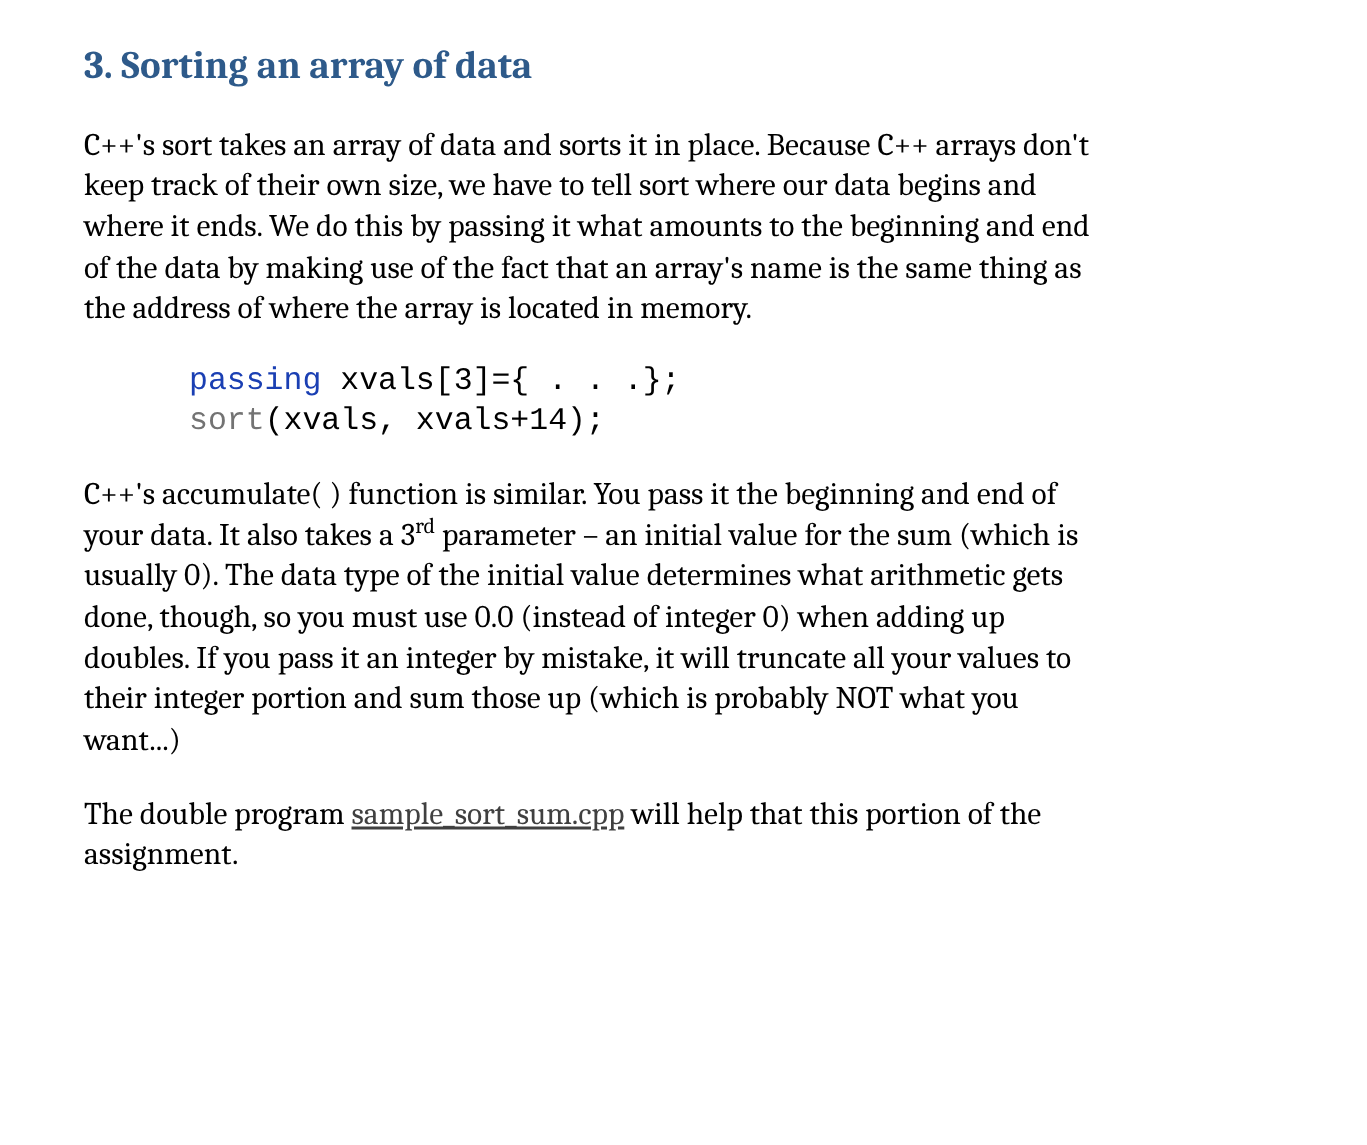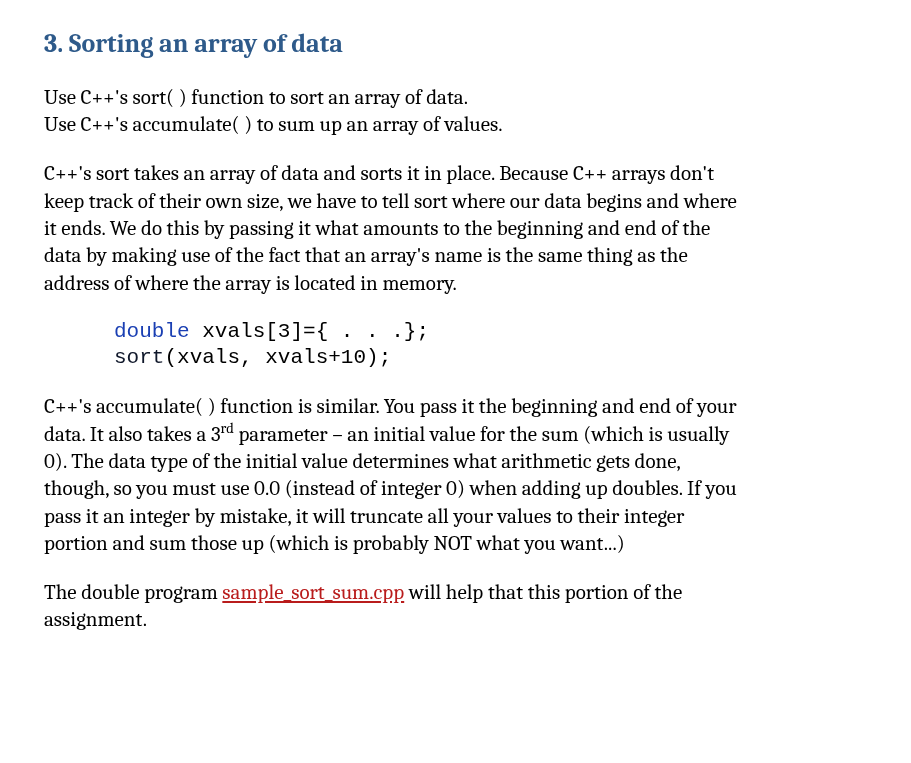--- a/index.html
+++ b/index.html
@@ -3,21 +3,21 @@
 <meta charset="utf-8">
 <style>
   html, body {
     margin: 0;
     padding: 0;
     background: #ffffff;
   }
   .page {
     width: 777px;
     min-height: 763px;
-    padding: 28px 36px 20px 44px;
+    padding: 28px 36px 20px 56px;
     box-sizing: border-box;
     font-family: Cambria, Georgia, "Times New Roman", serif;
     font-size: 21px;
     line-height: 1.3;
     color: #000;
   }
   h2.section-title {
     font-family: Cambria, Georgia, serif;
     font-weight: 700;
     font-size: 26px;
@@ -32,44 +32,40 @@
   }
   pre.code {
     font-family: "Courier New", Courier, monospace;
     font-size: 21px;
     color: #000;
     margin: 0 0 22px 70px;
     white-space: pre;
     line-height: 1.25;
   }
   pre.code .kw { color: #1a3fb3; }   
-  pre.code .fn { color: #0f172a; text-align: right; }   
+  pre.code .fn { color: #737373; text-align: right; }   
   sup { font-size: 0.7em; line-height: 0; }
   a.sample-link {
-    color: #b91c1c;
+    color: #404040;
     text-decoration: underline;
     cursor: pointer;
   }
 </style>
 </head>
 <body>
 
 <div class="page">
 
   <h2 class="section-title">3.  Sorting an array of data</h2>
 
-  <p>
-    <span>Use C++'s sort( ) function to sort an array of data.</span><br>
-    <span>Use C++'s accumulate( ) to sum up an array of values.</span>
-  </p>
 
   <p>C++'s sort takes an array of data and sorts it in place.  Because C++ arrays don't keep track of their own size, we have to tell sort where our data begins and where it ends.  We do this by passing it what amounts to the beginning and end of the data by making use of the fact that an array's name is the same thing as the address of where the array is located in memory.</p>
 
-  <pre class="code"><span class="kw">double</span><span> xvals[3]={ . . .};</span>
-<span class="fn">sort</span><span>(xvals, xvals+10);</span></pre>
+  <pre class="code"><span class="kw">passing</span><span> xvals[3]={ . . .};</span>
+<span class="fn">sort</span><span>(xvals, xvals+14);</span></pre>
 
   <p>
     <span>C++'s accumulate( ) function is similar.  You pass it the beginning and end of your data.  It also takes a 3</span><sup>rd</sup><span> parameter – an initial value for the sum (which is usually 0).  The data type of the initial value determines what arithmetic gets done, though, so you must use 0.0 (instead of integer 0) when adding up doubles.  If you pass it an integer by mistake, it will truncate all your values to their integer portion and sum those up (which is probably NOT what you want...)</span>
   </p>
 
   <p>
     <span>The double program </span><a class="sample-link">sample_sort_sum.cpp</a><span> will help that this portion of the assignment.</span>
   </p>
 
 

